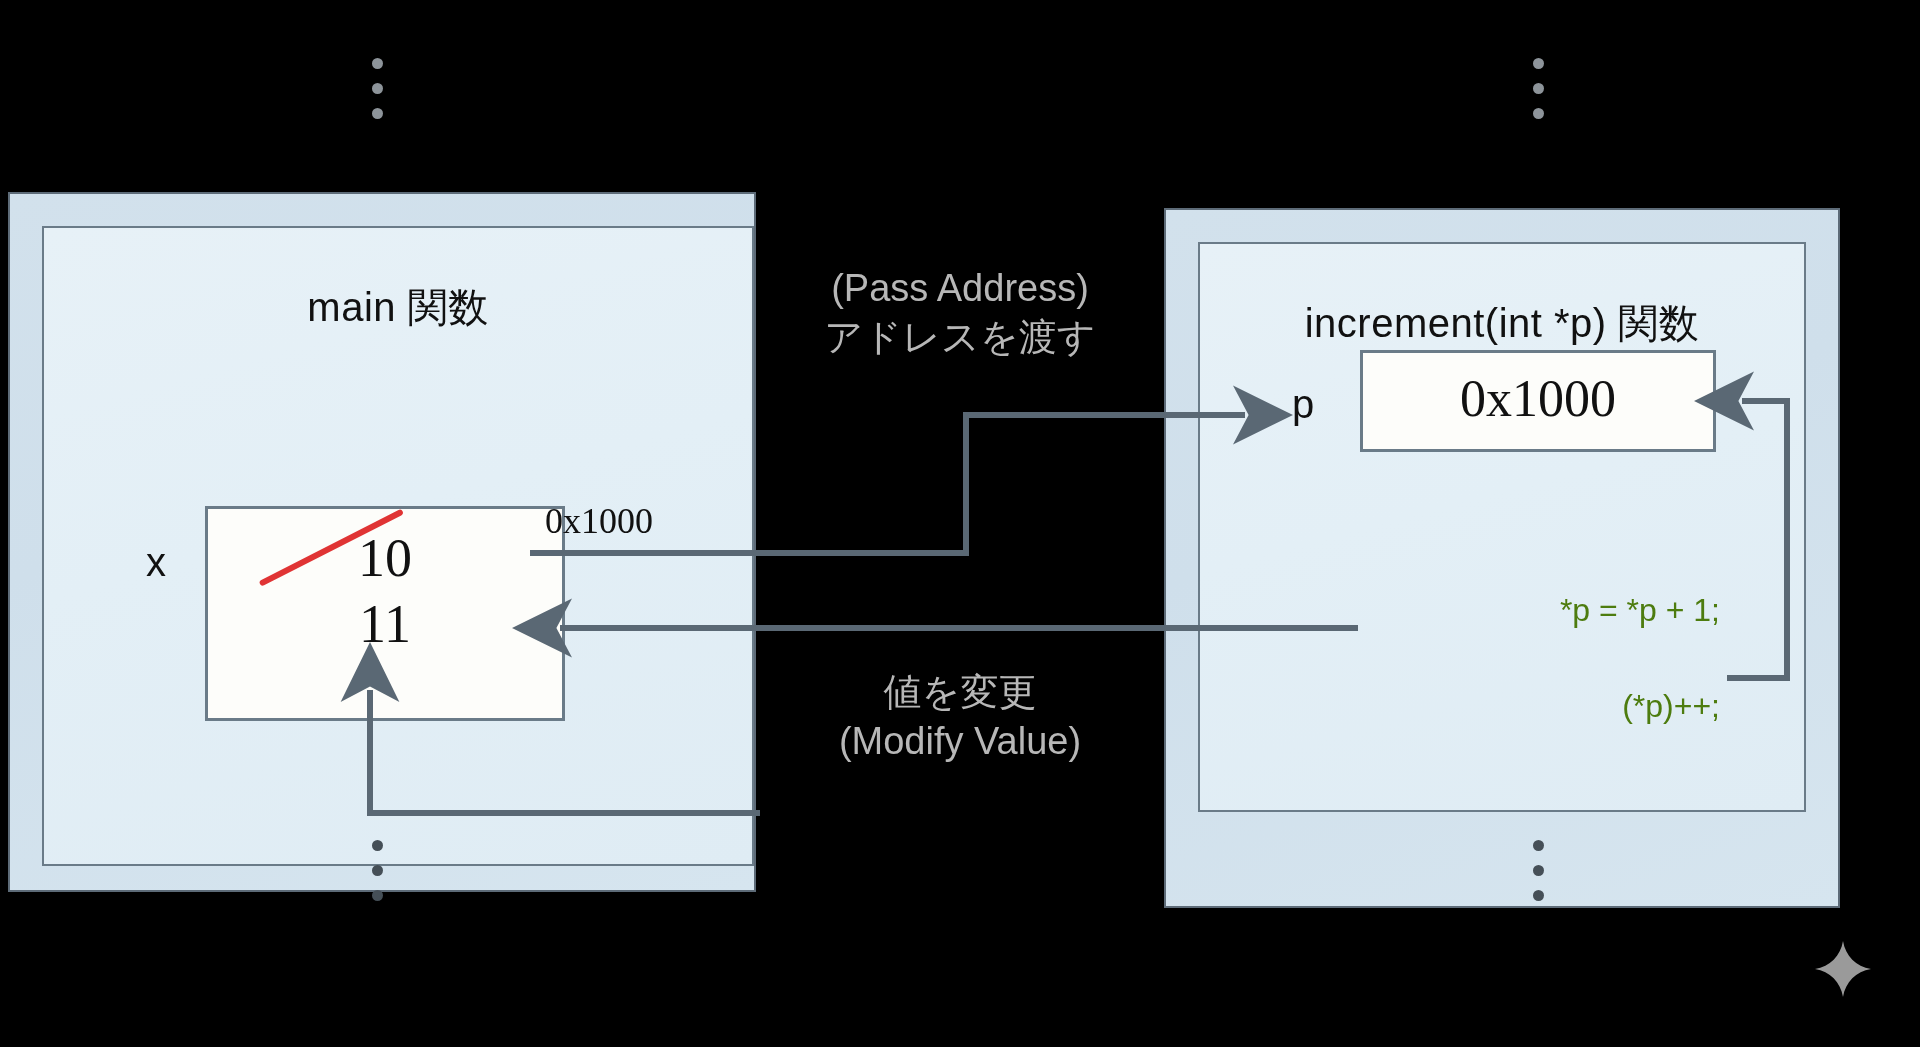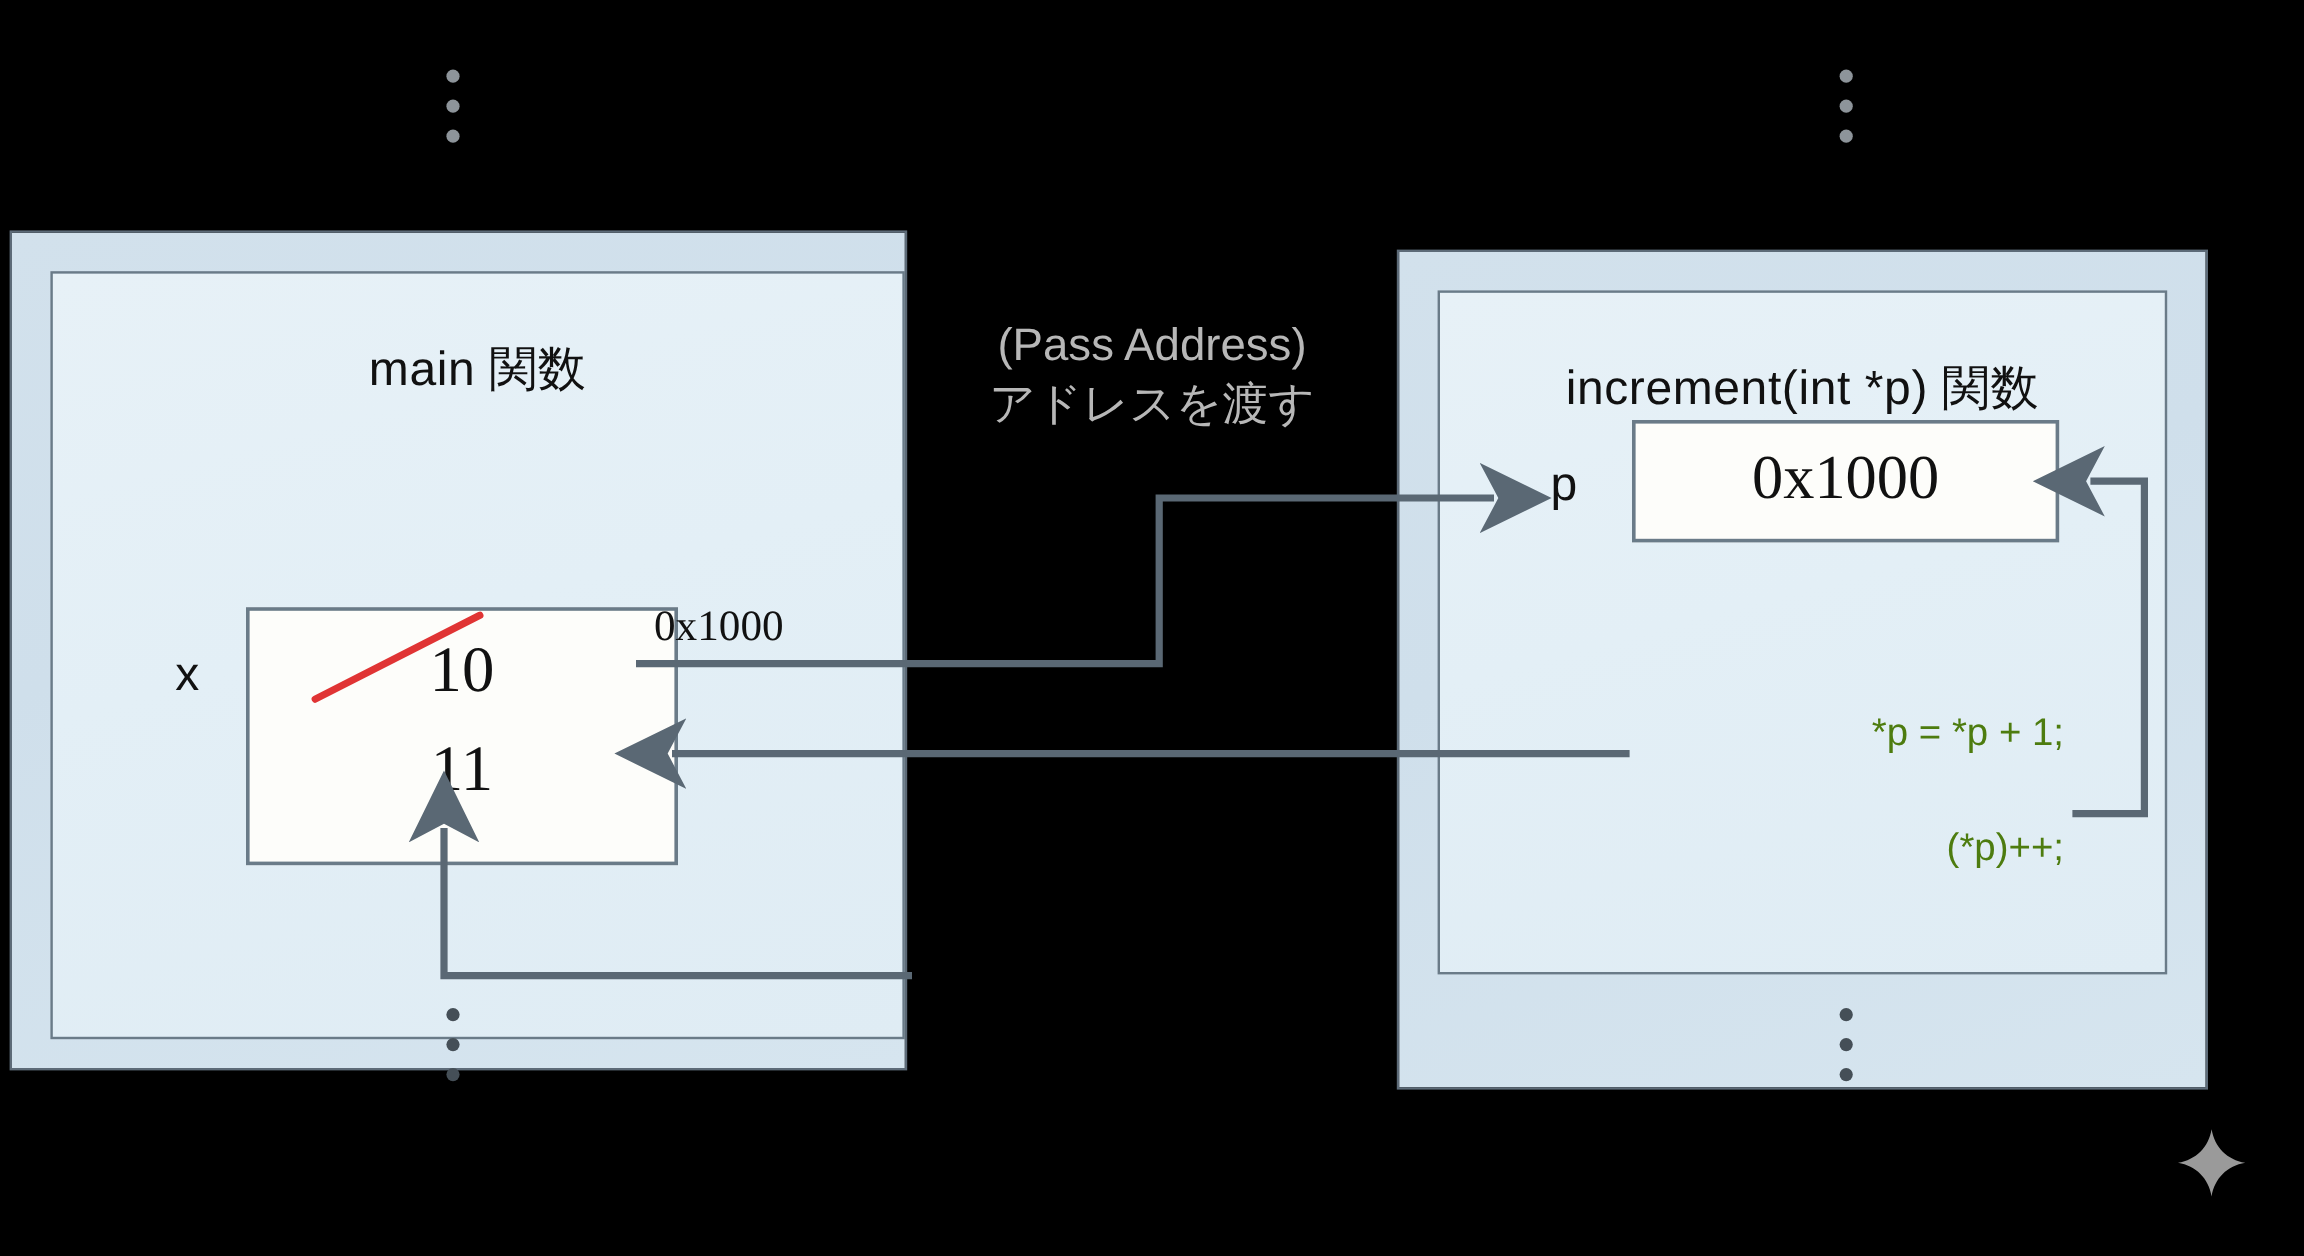--- a/index.html
+++ b/index.html
@@ -55,21 +55,21 @@
   }
 
   
   #xbox{left:205px;top:462px;width:360px;height:215px;margin-top:44px;}
   #xlabel{left:146px;top:540px;font-family:"Liberation Sans",sans-serif;font-weight:400;}
   .xval{
     position:absolute;left:0;right:0;text-align:center;
     font-family:"Liberation Serif",serif;font-size:54px;color:#111;
   }
   #xval-old{top:18px;}
-  #xval-new{top:100px;}
+  #xval-new{top:84px;}
   #strike{
     position:absolute;
     left:52px;top:72px;
     width:160px;height:6px;
     background:#e03434;
     border-radius:3px;
     transform:rotate(-27deg);
     transform-origin:left center;
   }
 
@@ -161,20 +161,24 @@
   </div>
 
   <div class="codeline" id="code-1">*p = *p + 1;</div>
   <div class="codeline" id="code-2">(*p)++;</div>
 
   <div class="center-caption" id="cap-pass">
     <div>(Pass Address)</div>
     <div>アドレスを渡す</div>
   </div>
 
+  <div class="center-caption" id="cap-modify">
+    <div>値を変更</div>
+    <div>(Modify Value)</div>
+  </div>
 
   <div class="dots light" id="dots-tl">
     <span></span>
       <span></span>
       <span></span>
   </div>
   <div class="dots light" id="dots-tr">
     <span></span>
       <span></span>
       <span></span>

